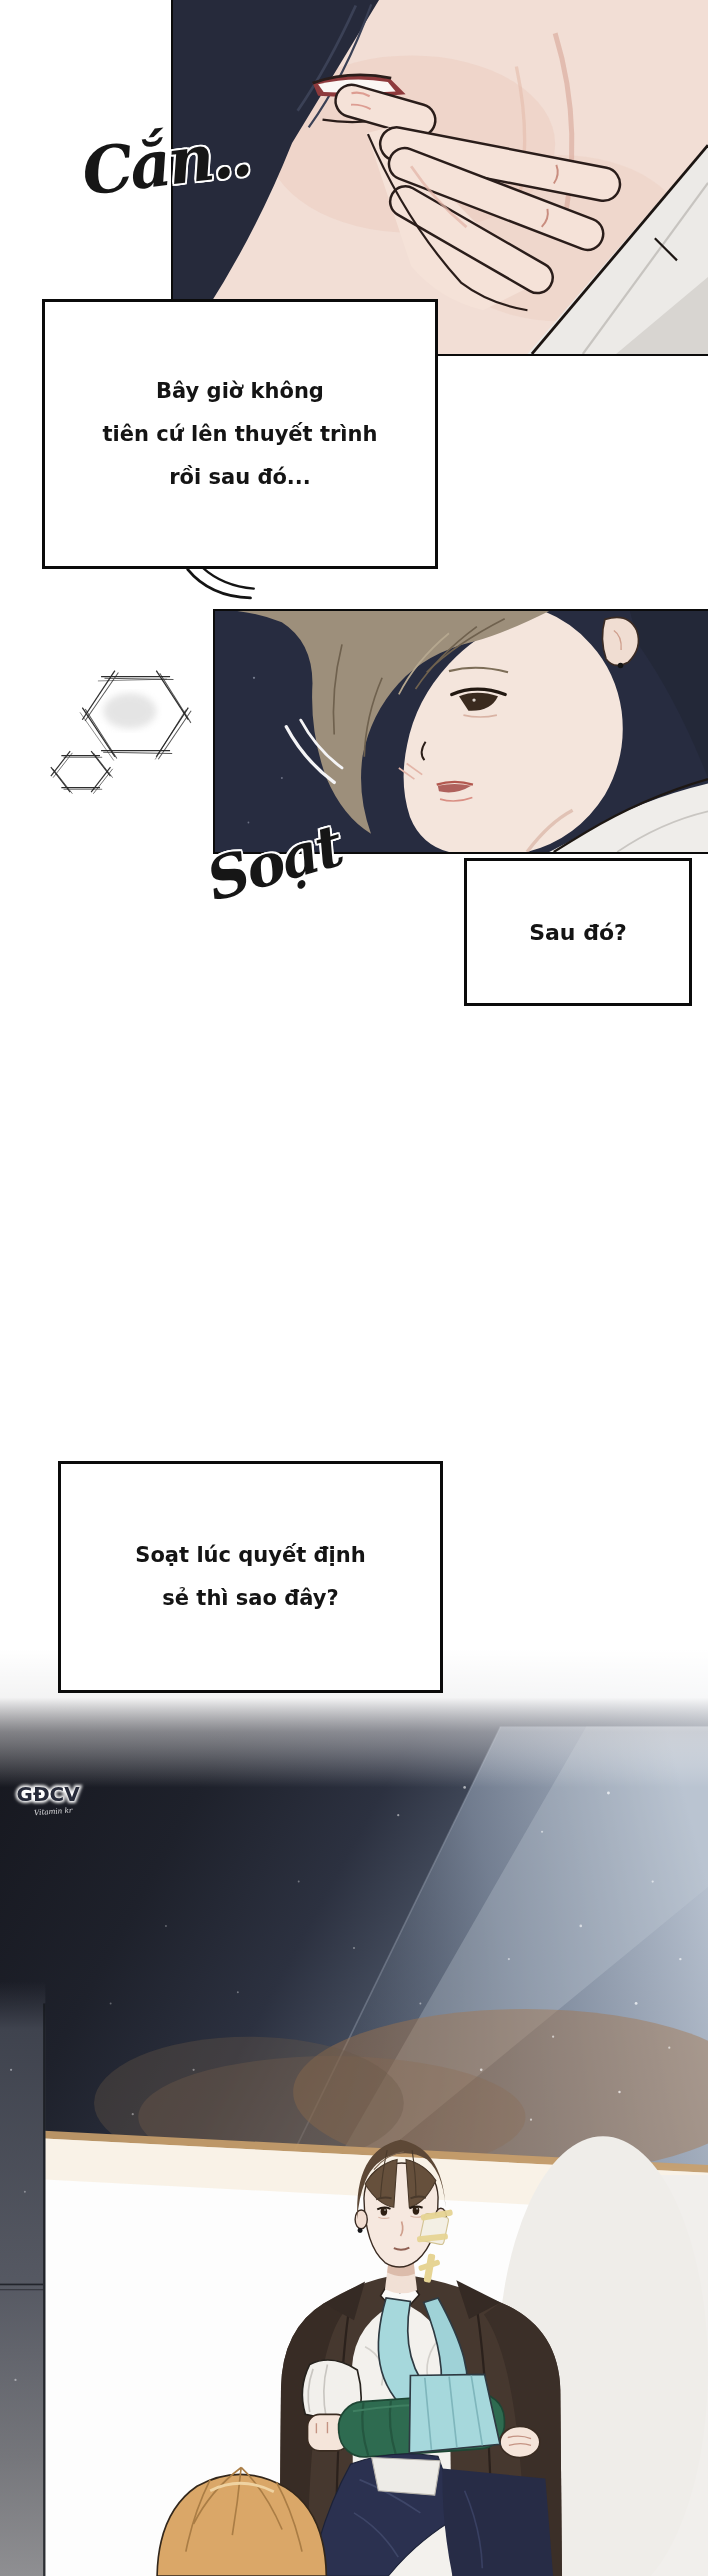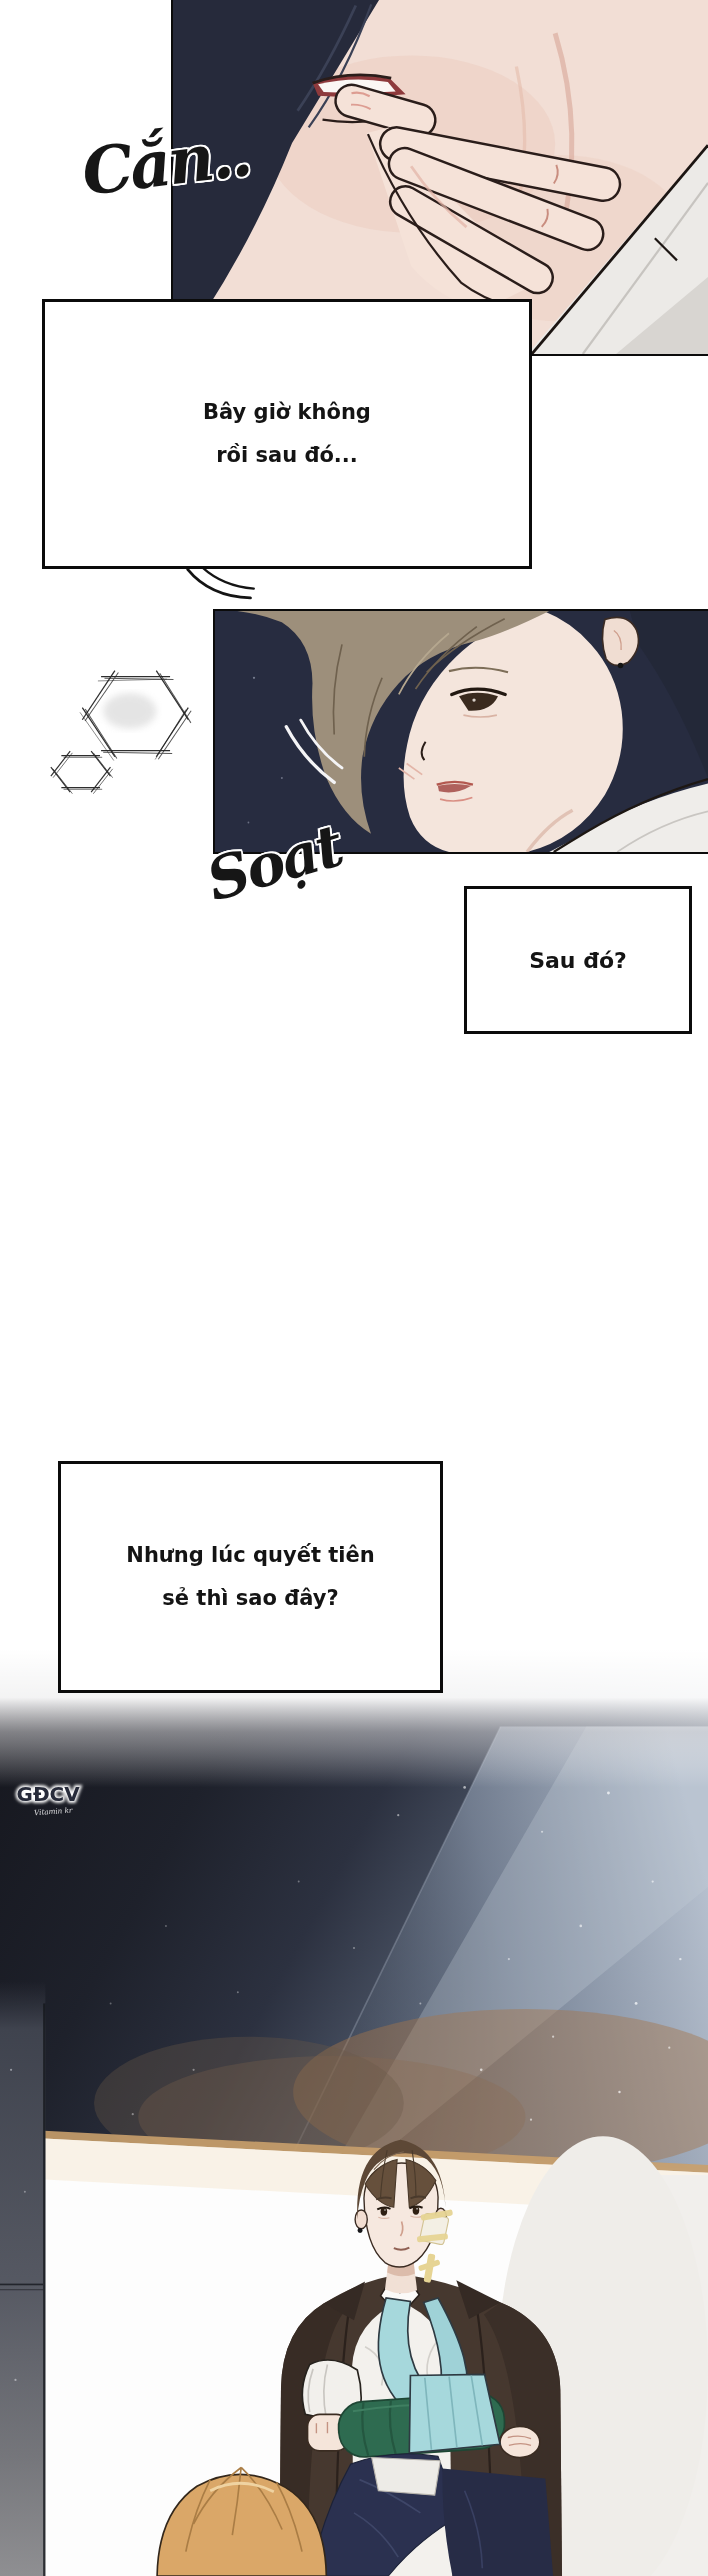--- a/index.html
+++ b/index.html
@@ -9,22 +9,22 @@
   .panel svg{display:block;width:100%;height:100%;}
   #panel-finger-bite{left:171px;top:0;width:537px;height:356px;
         border-left:2.8px solid #0b0b0b;border-bottom:2.8px solid #0b0b0b;}
   #panel-face-closeup{left:213px;top:609px;width:495px;height:245px;
         border:2.8px solid #0b0b0b;border-right:none;}
   #panel-dark-room{left:0;top:1649px;width:708px;height:927px;z-index:1;}
   .speech-box{position:absolute;background:#ffffff;border:3.9px solid #0b0b0b;
         display:flex;flex-direction:column;justify-content:center;align-items:center;
         text-align:center;color:#141414;z-index:4;box-sizing:border-box;}
   .speech-box .line{font-size:21px;line-height:43px;font-weight:bold;white-space:nowrap;}
-  #speech-box-1{left:42px;top:299px;width:490px;height:270px;}
-  #speech-box-2{left:464px;top:886px;width:228px;height:148px;}
+  #speech-box-1{left:42px;top:299px;width:396px;height:270px;}
+  #speech-box-2{left:464px;top:858px;width:228px;height:148px;}
   #speech-box-2 .line{font-size:22px;}
   #speech-box-3{left:58px;top:1461px;width:385px;height:232px;}
   .sfx{position:absolute;font-family:"DejaVu Serif",serif;font-style:italic;font-weight:bold;
        color:#161616;z-index:5;white-space:nowrap;line-height:1;
        text-shadow:1.7px 1.7px 0 #fff,-1.7px -1.7px 0 #fff,1.7px -1.7px 0 #fff,-1.7px 1.7px 0 #fff,0 1.7px 0 #fff,0 -1.7px 0 #fff,1.7px 0 0 #fff,-1.7px 0 0 #fff;}
   #sfx-bite{left:82px;top:131px;font-size:64px;letter-spacing:-3.3px;transform:rotate(-7deg);}
   #sfx-rustle{left:206px;top:834px;font-size:58px;letter-spacing:-2.2px;transform:rotate(-16deg);}
   .overlay{position:absolute;z-index:3;}
 </style>
 </head>
@@ -76,20 +76,21 @@
       <path d="M966,262 L648,639" stroke="#1c1512" stroke-width="5" fill="none"></path>
       <path d="M966,330 L740,639" stroke="#c7c4c0" stroke-width="4" fill="none"></path>
       <path d="M870,430 L910,470" stroke="#1c1512" stroke-width="4" fill="none"></path>
     </svg>
   </div>
 
   <div id="sfx-bite" class="sfx">Cắn..</div>
 
   <div id="speech-box-1" class="speech-box">
     <div class="line">Bây giờ không</div>
+    <div class="line">tiên cứ lên thuyết trình</div>
     <div class="line">rồi sau đó...</div>
   </div>
 
   <svg class="overlay" style="left:182px;top:566px;" width="83" height="43" viewBox="0 0 150 78">
     <path d="M10,6 C36,38 74,56 124,58" stroke="#141414" stroke-width="5" fill="none" stroke-linecap="round"></path>
     <path d="M36,2 C60,24 92,38 130,41" stroke="#141414" stroke-width="4" fill="none" stroke-linecap="round"></path>
   </svg>
 
   <div id="panel-face-closeup" class="panel">
     <svg viewBox="0 0 885 433" preserveAspectRatio="none">
@@ -184,21 +185,21 @@
     </g>
   </svg>
 
   <div id="sfx-rustle" class="sfx">Soạt</div>
 
   <div id="speech-box-2" class="speech-box">
     <div class="line">Sau đó?</div>
   </div>
 
   <div id="speech-box-3" class="speech-box">
-    <div class="line">Nhưng lúc quyết tiên</div>
+    <div class="line">Soạt lúc quyết định</div>
     <div class="line">sẻ thì sao đây?</div>
   </div>
 
   <div id="panel-dark-room" class="panel">
     <svg viewBox="0 0 1280 1674" preserveAspectRatio="none">
       <defs>
         <linearGradient id="roomGrad" x1="0" y1="0" x2="1280" y2="700" gradientUnits="userSpaceOnUse">
           <stop offset="0" stop-color="#15161d"></stop>
             <stop offset="0.3" stop-color="#1e212b"></stop>
           <stop offset="0.5" stop-color="#2c3140"></stop>

